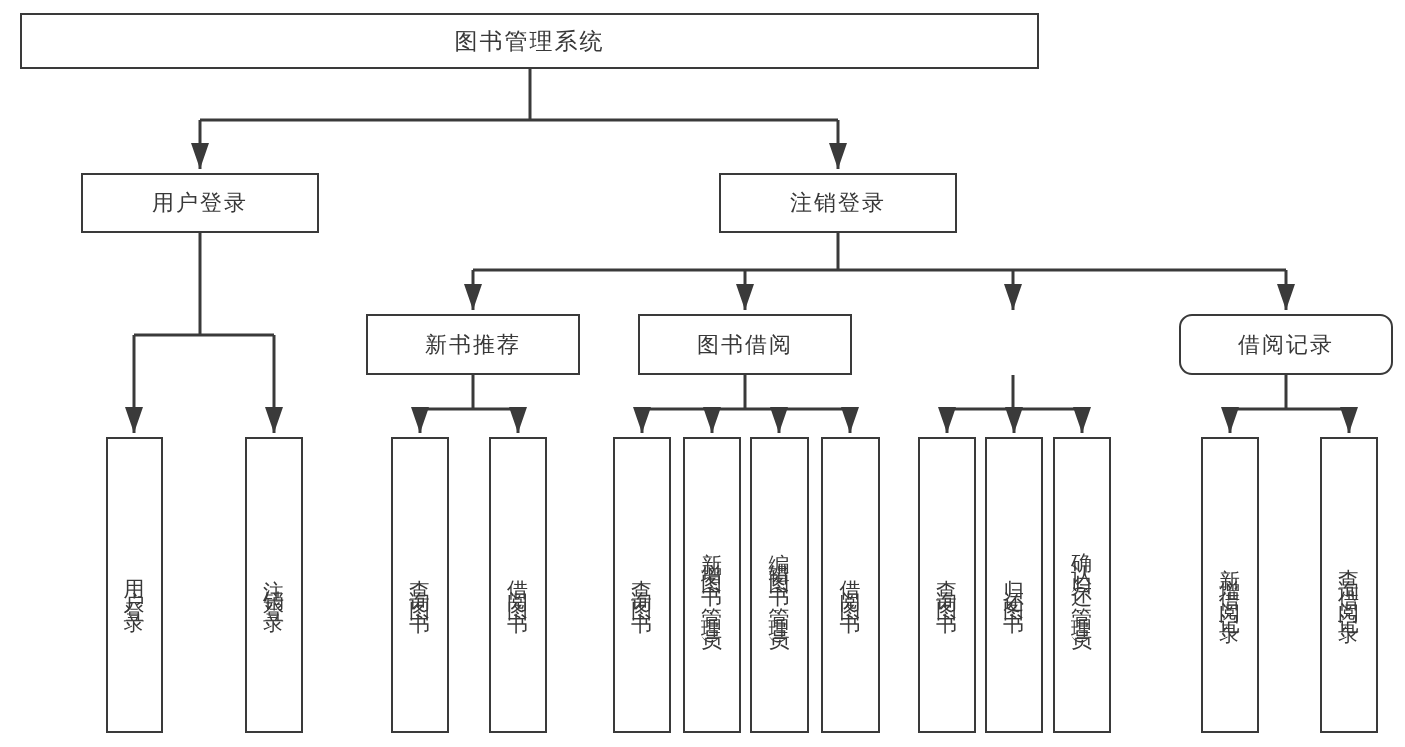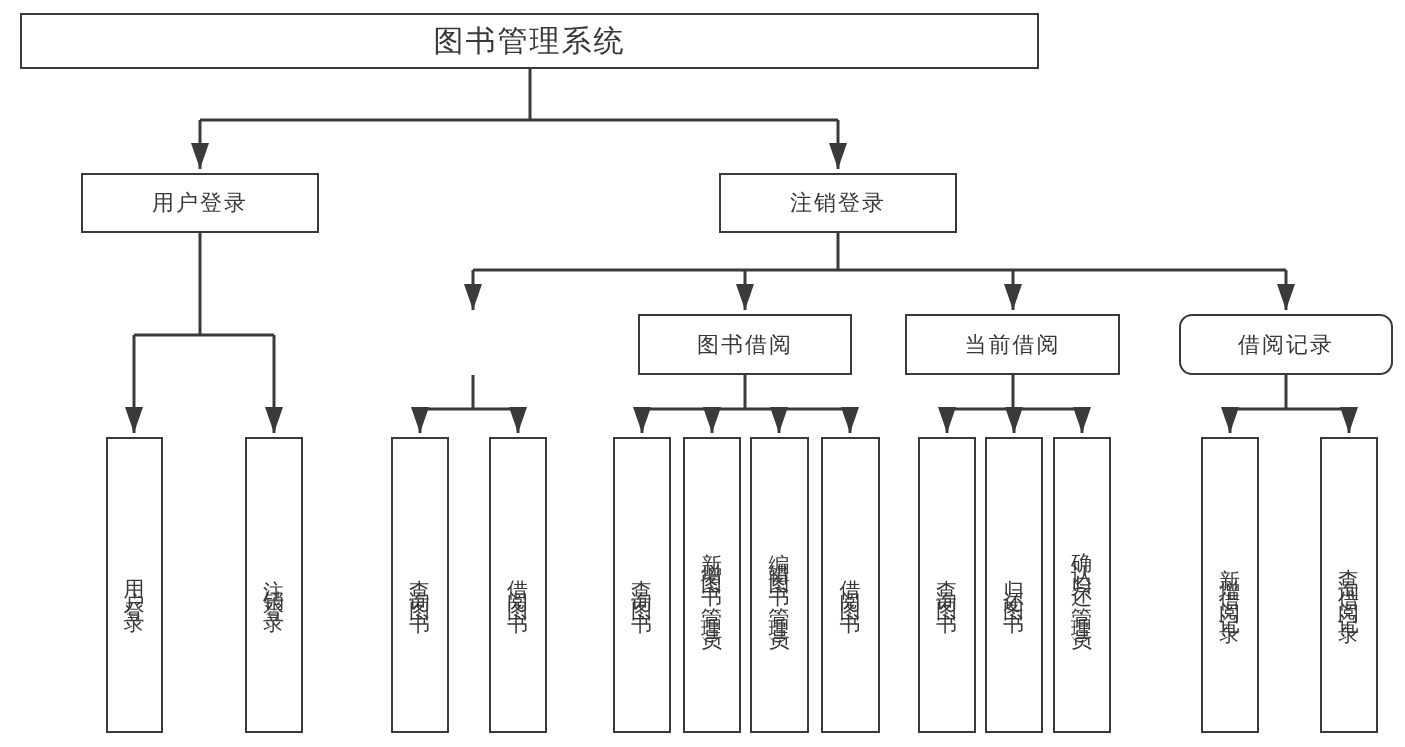--- a/index.html
+++ b/index.html
@@ -39,21 +39,21 @@
     display: flex;
     align-items: center;
     justify-content: center;
     text-align: center;
   }
   .hbox {
     font-size: 22px;
     letter-spacing: 2px;
     white-space: nowrap;
   }
-  .root-box { font-size: 30px; }
+  .root-box { font-size: 23px; }
   .leaf {
     writing-mode: vertical-rl;
     text-orientation: mixed;
     font-size: 21px;
     letter-spacing: 11px;
     line-height: 1;
   }
   .watermark {
     position: absolute;
     right: 4px;
@@ -115,22 +115,22 @@
     <path class="ln" d="M1230 409 H1349"></path>
     <path class="ln" d="M1230 409 V433" marker-end="url(#arw)"></path>
     <path class="ln" d="M1349 409 V433" marker-end="url(#arw)"></path>
   </svg>
 
   <div class="box hbox root-box" style="left:20px; top:13px; width:1019px; height:56px;">图书管理系统</div>
 
   <div class="box hbox" style="left:81px; top:173px; width:238px; height:60px;">用户登录</div>
   <div class="box hbox" style="left:719px; top:173px; width:238px; height:60px;">注销登录</div>
 
+  <div class="box hbox" style="left:366px; top:314px; width:214px; height:61px;">新书推荐</div>
   <div class="box hbox" style="left:638px; top:314px; width:214px; height:61px;">图书借阅</div>
-  <div class="box hbox" style="left:905px; top:314px; width:215px; height:61px;">当前借阅</div>
   <div class="box hbox" style="left:1179px; top:314px; width:214px; height:61px;border-radius:13px;">借阅记录</div>
 
   <div class="box leaf" style="left:106px; top:437px; width:57px; height:296px;">用户登录</div>
   <div class="box leaf" style="left:245px; top:437px; width:58px; height:296px;">注销登录</div>
 
   <div class="box leaf" style="left:391px; top:437px; width:58px; height:296px;">查询图书</div>
   <div class="box leaf" style="left:489px; top:437px; width:58px; height:296px;">借阅图书</div>
 
   <div class="box leaf" style="left:613px; top:437px; width:58px; height:296px;">查询图书</div>
   <div class="box leaf" style="left:683px; top:437px; width:58px; height:296px;">新增图书（管理员）</div>

